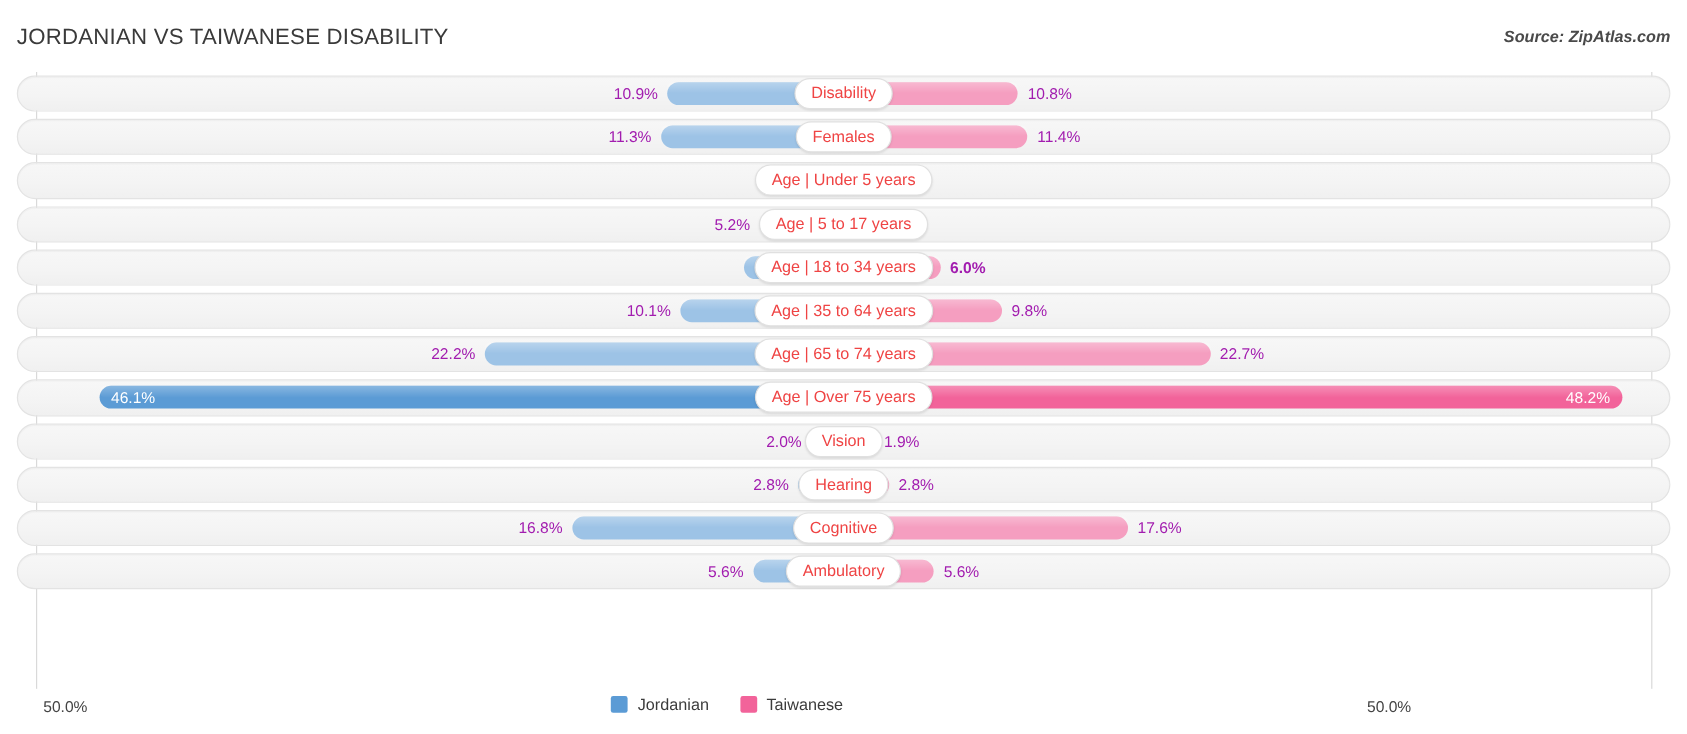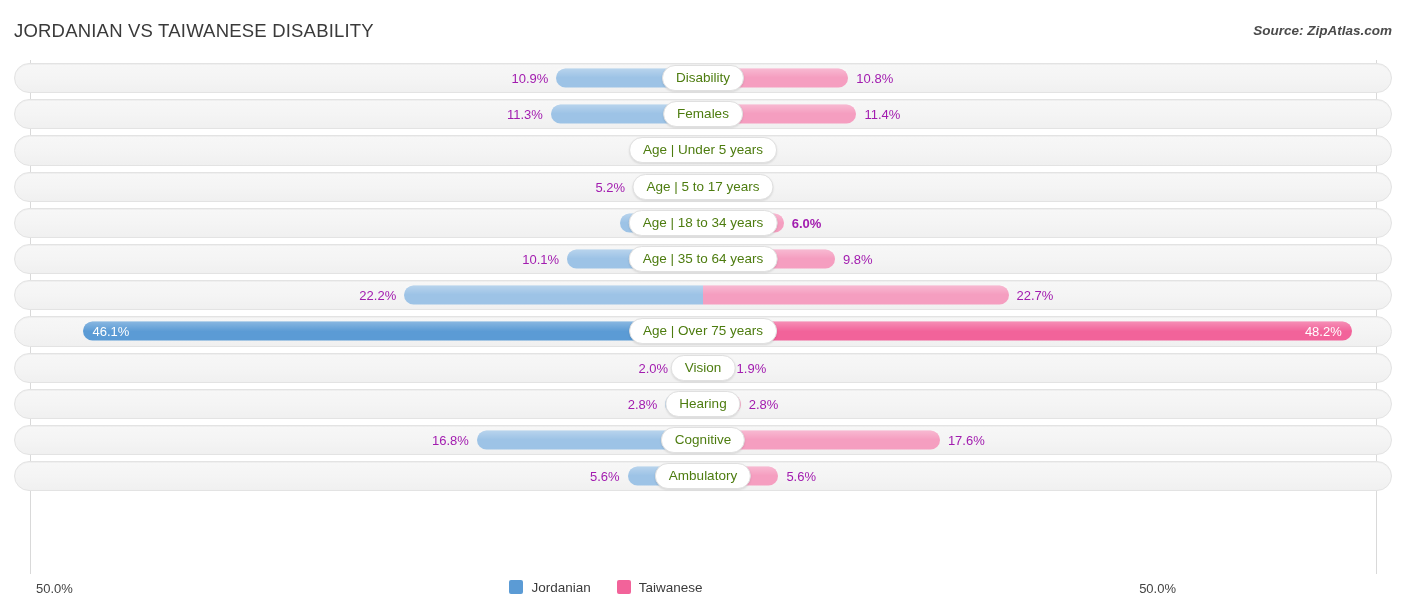--- a/index.html
+++ b/index.html
@@ -135,21 +135,21 @@
     left: 50%;
     top: 50%;
     transform: translate(-50%, -50%);
     background: #ffffff;
     border: 1px solid #e0e0e0;
     border-radius: 13px;
     height: 24px;
     line-height: 23px;
     padding: 0 13px;
     font-size: 13.5px;
-    color: #4d7c0f;
+    color: #ef4444;
     white-space: nowrap;
     box-shadow: 0 1px 2px rgba(0,0,0,0.10);
     z-index: 5;
   }
 
   
   .footer {
     position: absolute;
     left: 0;
     top: 574px;
@@ -249,20 +249,21 @@
         <div class="val left" style="right: calc(50% + 143.946px);">10.1%</div>
         <div class="val right" style="left: calc(50% + 139.908px);">9.8%</div>
         <div class="pill">Age | 35 to 64 years</div>
       </div>
       <div class="row">
         <div class="track"></div>
         <div class="bar left" style="width: 298.812px;"></div>
         <div class="bar right" style="width: 305.542px;"></div>
         <div class="val left" style="right: calc(50% + 306.812px);">22.2%</div>
         <div class="val right" style="left: calc(50% + 313.542px);">22.7%</div>
+        <div class="pill">Age | 65 to 74 years</div>
       </div>
       <div class="row peak">
         <div class="track"></div>
         <div class="bar left" style="width: 620.506px;"></div>
         <div class="bar right" style="width: 648.772px;"></div>
         <div class="val left inside" style="right: calc(50% + 610.506px); transform: translate(100%, -50%); text-align: left;">46.1%</div>
         <div class="val right inside" style="left: calc(50% + 638.772px); transform: translate(-100%, -50%); text-align: right;">48.2%</div>
         <div class="pill">Age | Over 75 years</div>
       </div>
       <div class="row">

